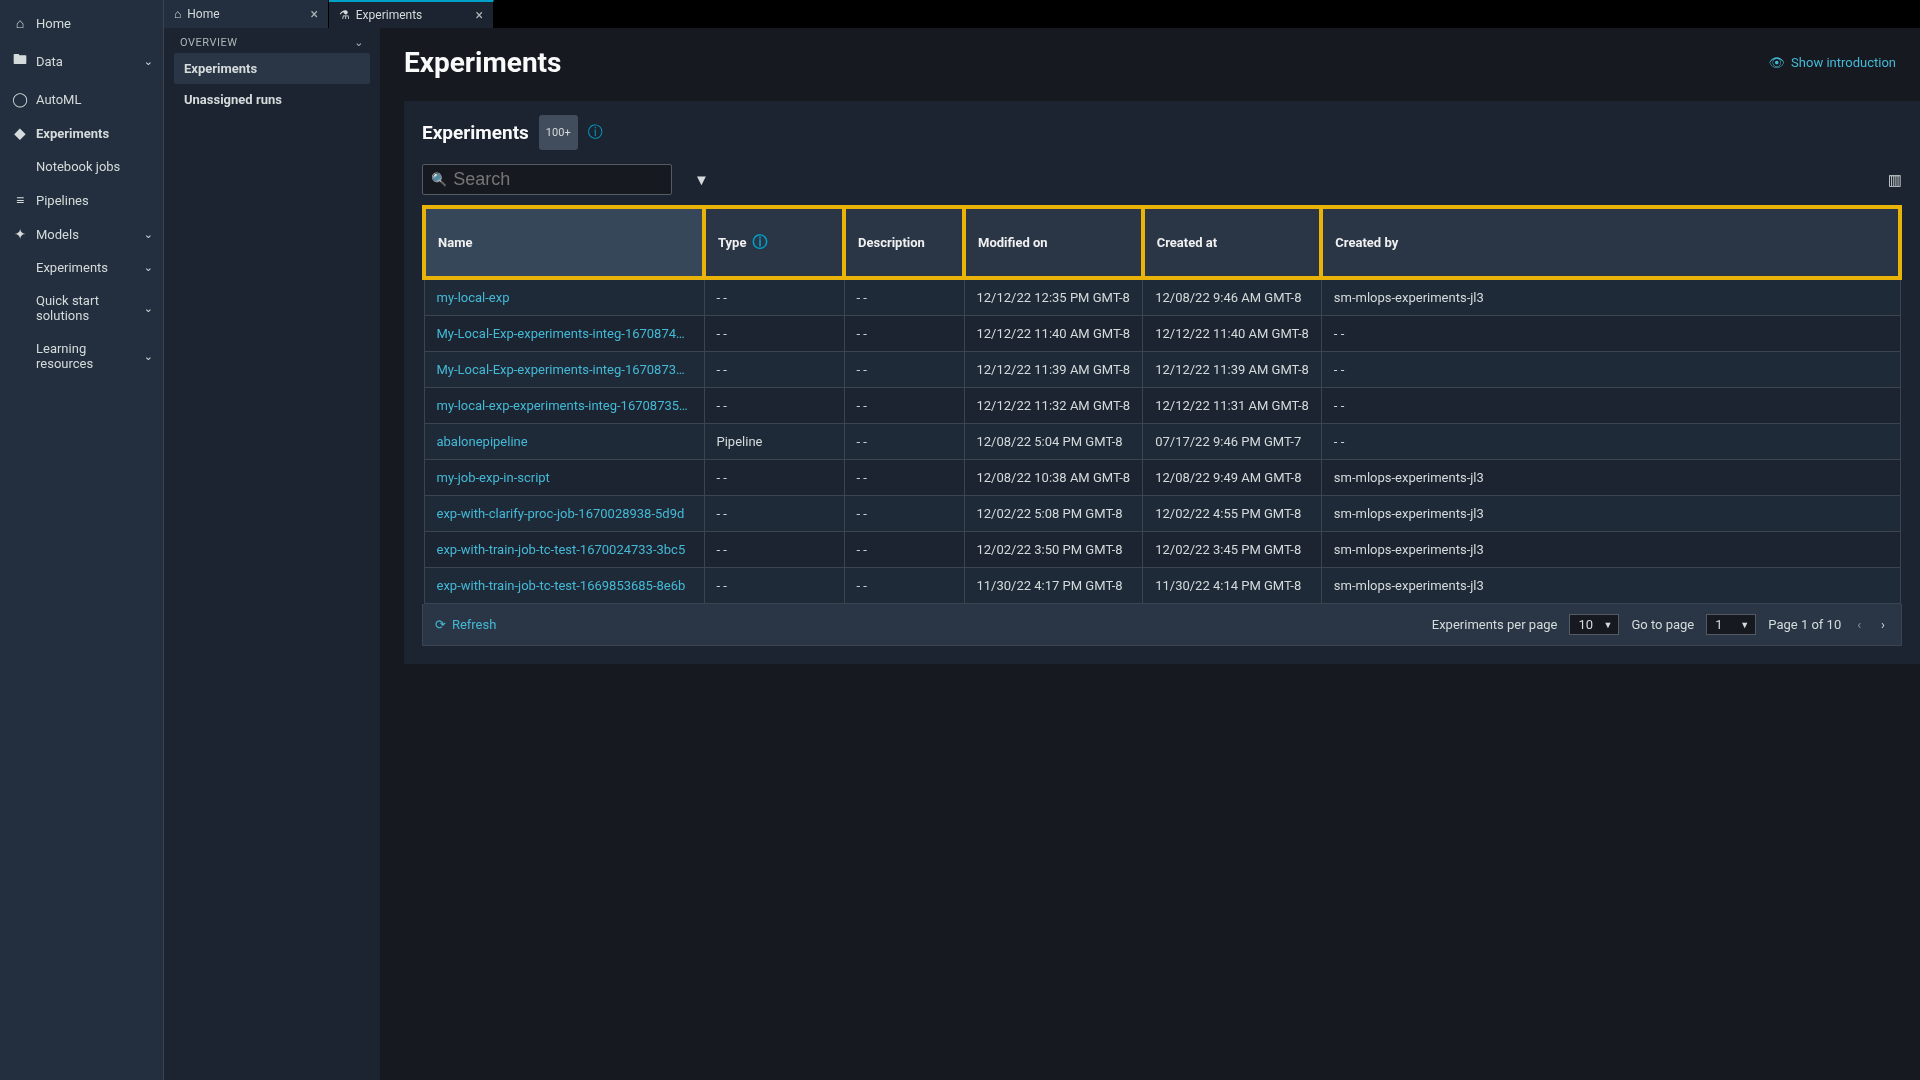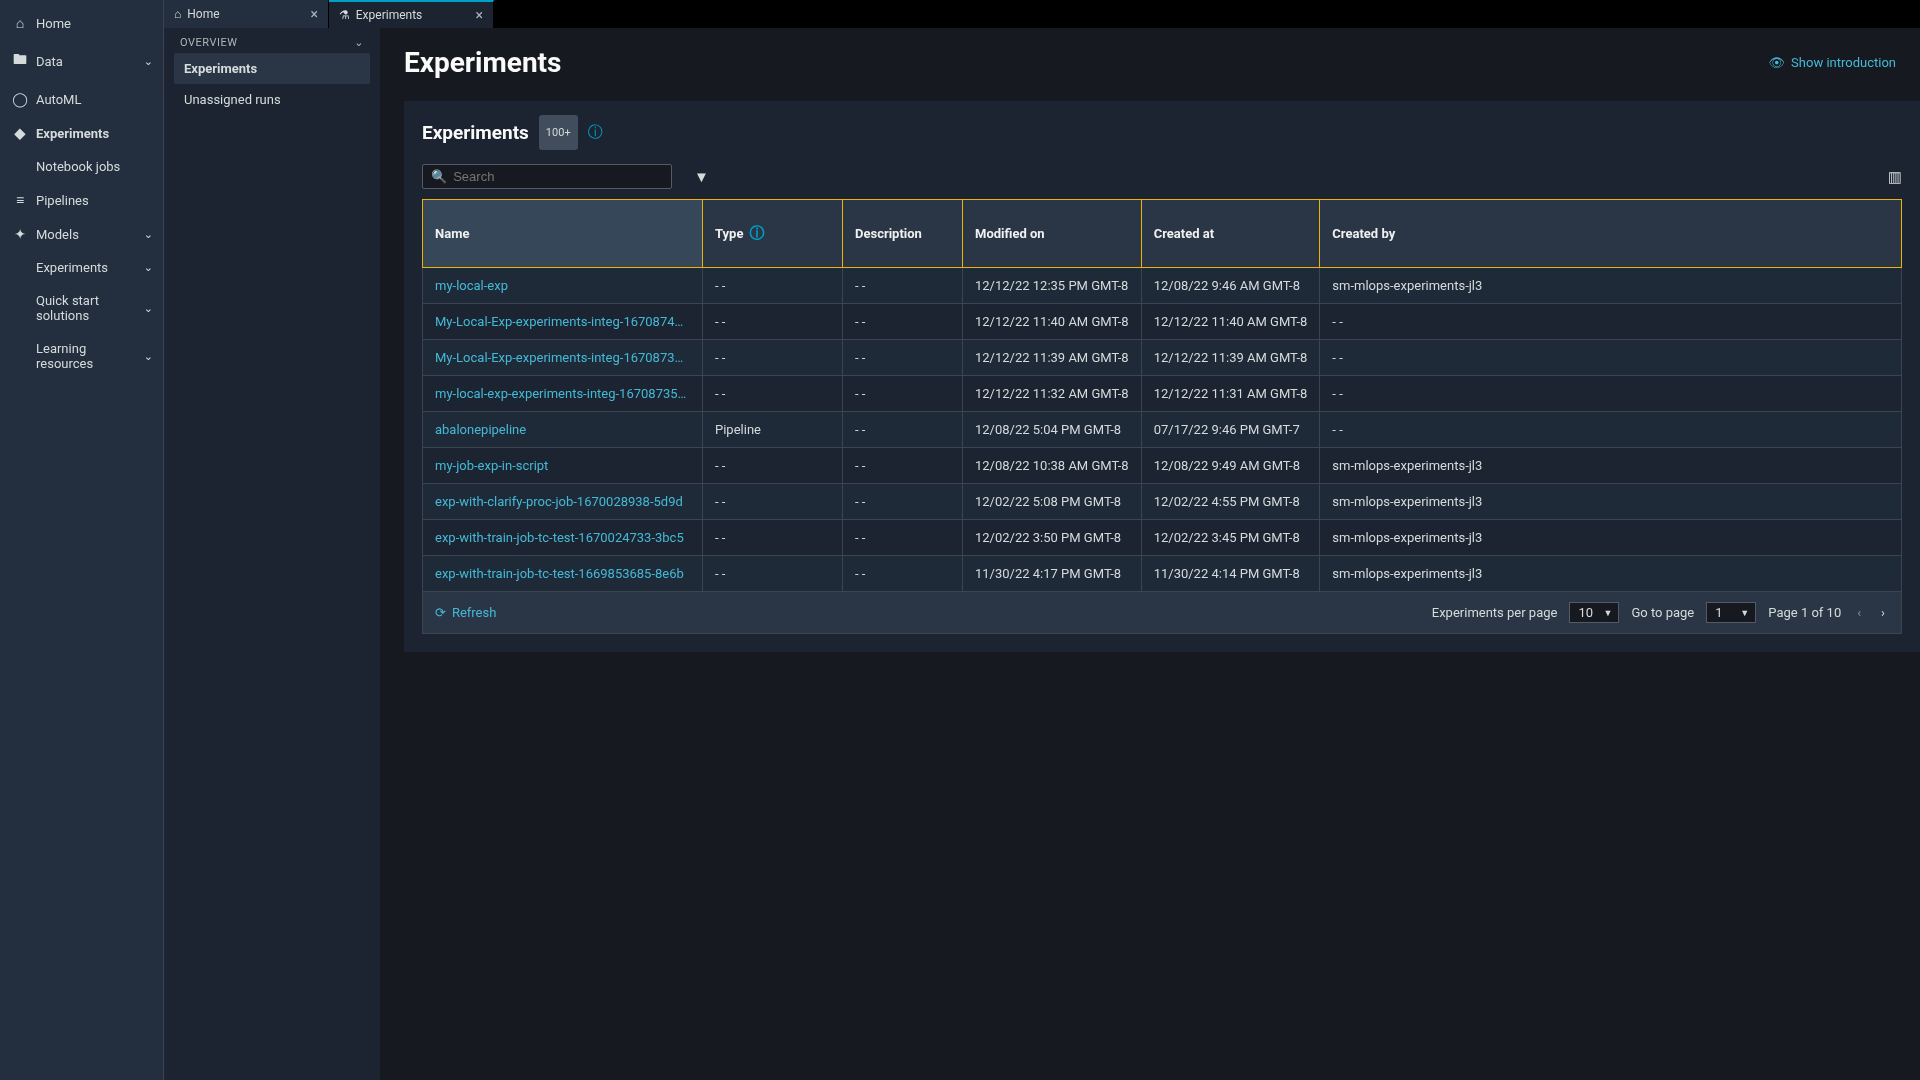--- a/index.html
+++ b/index.html
@@ -89,20 +89,21 @@
   color: #aab7b8;
   padding: 4px 6px;
   cursor: pointer;
 }
 .group-item {
   padding: 8px 10px;
   border-radius: 2px;
   font-size: 13px;
   color: #d5dbdb;
   cursor: pointer;
+  font-weight: bold;
 }
 .group-item.selected {
   background: #2a3646;
   font-weight: 700;
 }
 
 
 .main-area {
   flex: 1;
   background: #16191f;
@@ -172,21 +173,21 @@
   border: 1px solid #545b64;
   border-radius: 2px;
   padding: 4px 8px;
   width: 250px;
 }
 .search-wrap input {
   background: transparent;
   border: none;
   outline: none;
   color: #7dd3fc;
-  font-size: 13px;
+  font-size: 18px;
   width: 100%;
 }
 .search-wrap .search-ic { color: #aab7b8; margin-right: 6px; font-size: 13px; }
 .filter-icon, .columns-icon {
   color: #d5dbdb;
   font-size: 15px;
   cursor: pointer;
 }
 
 
@@ -194,21 +195,21 @@
   width: 100%;
   border-collapse: collapse;
 }
 thead th {
   text-align: left;
   padding: 24px 12px;
   background: #2a3646;
   color: #f0f0f0;
   font-weight: 700;
   font-size: 13px;
-  border: 1px solid #eab308;
+  border: 4px solid #eab308;
 }
 thead th.sorted { background: #37475a; }
 tbody td {
   padding: 10px 12px;
   border: 1px solid #3b4450;
   font-size: 13px;
   color: #d5dbdb;
   white-space: nowrap;
   overflow: hidden;
   text-overflow: ellipsis;

